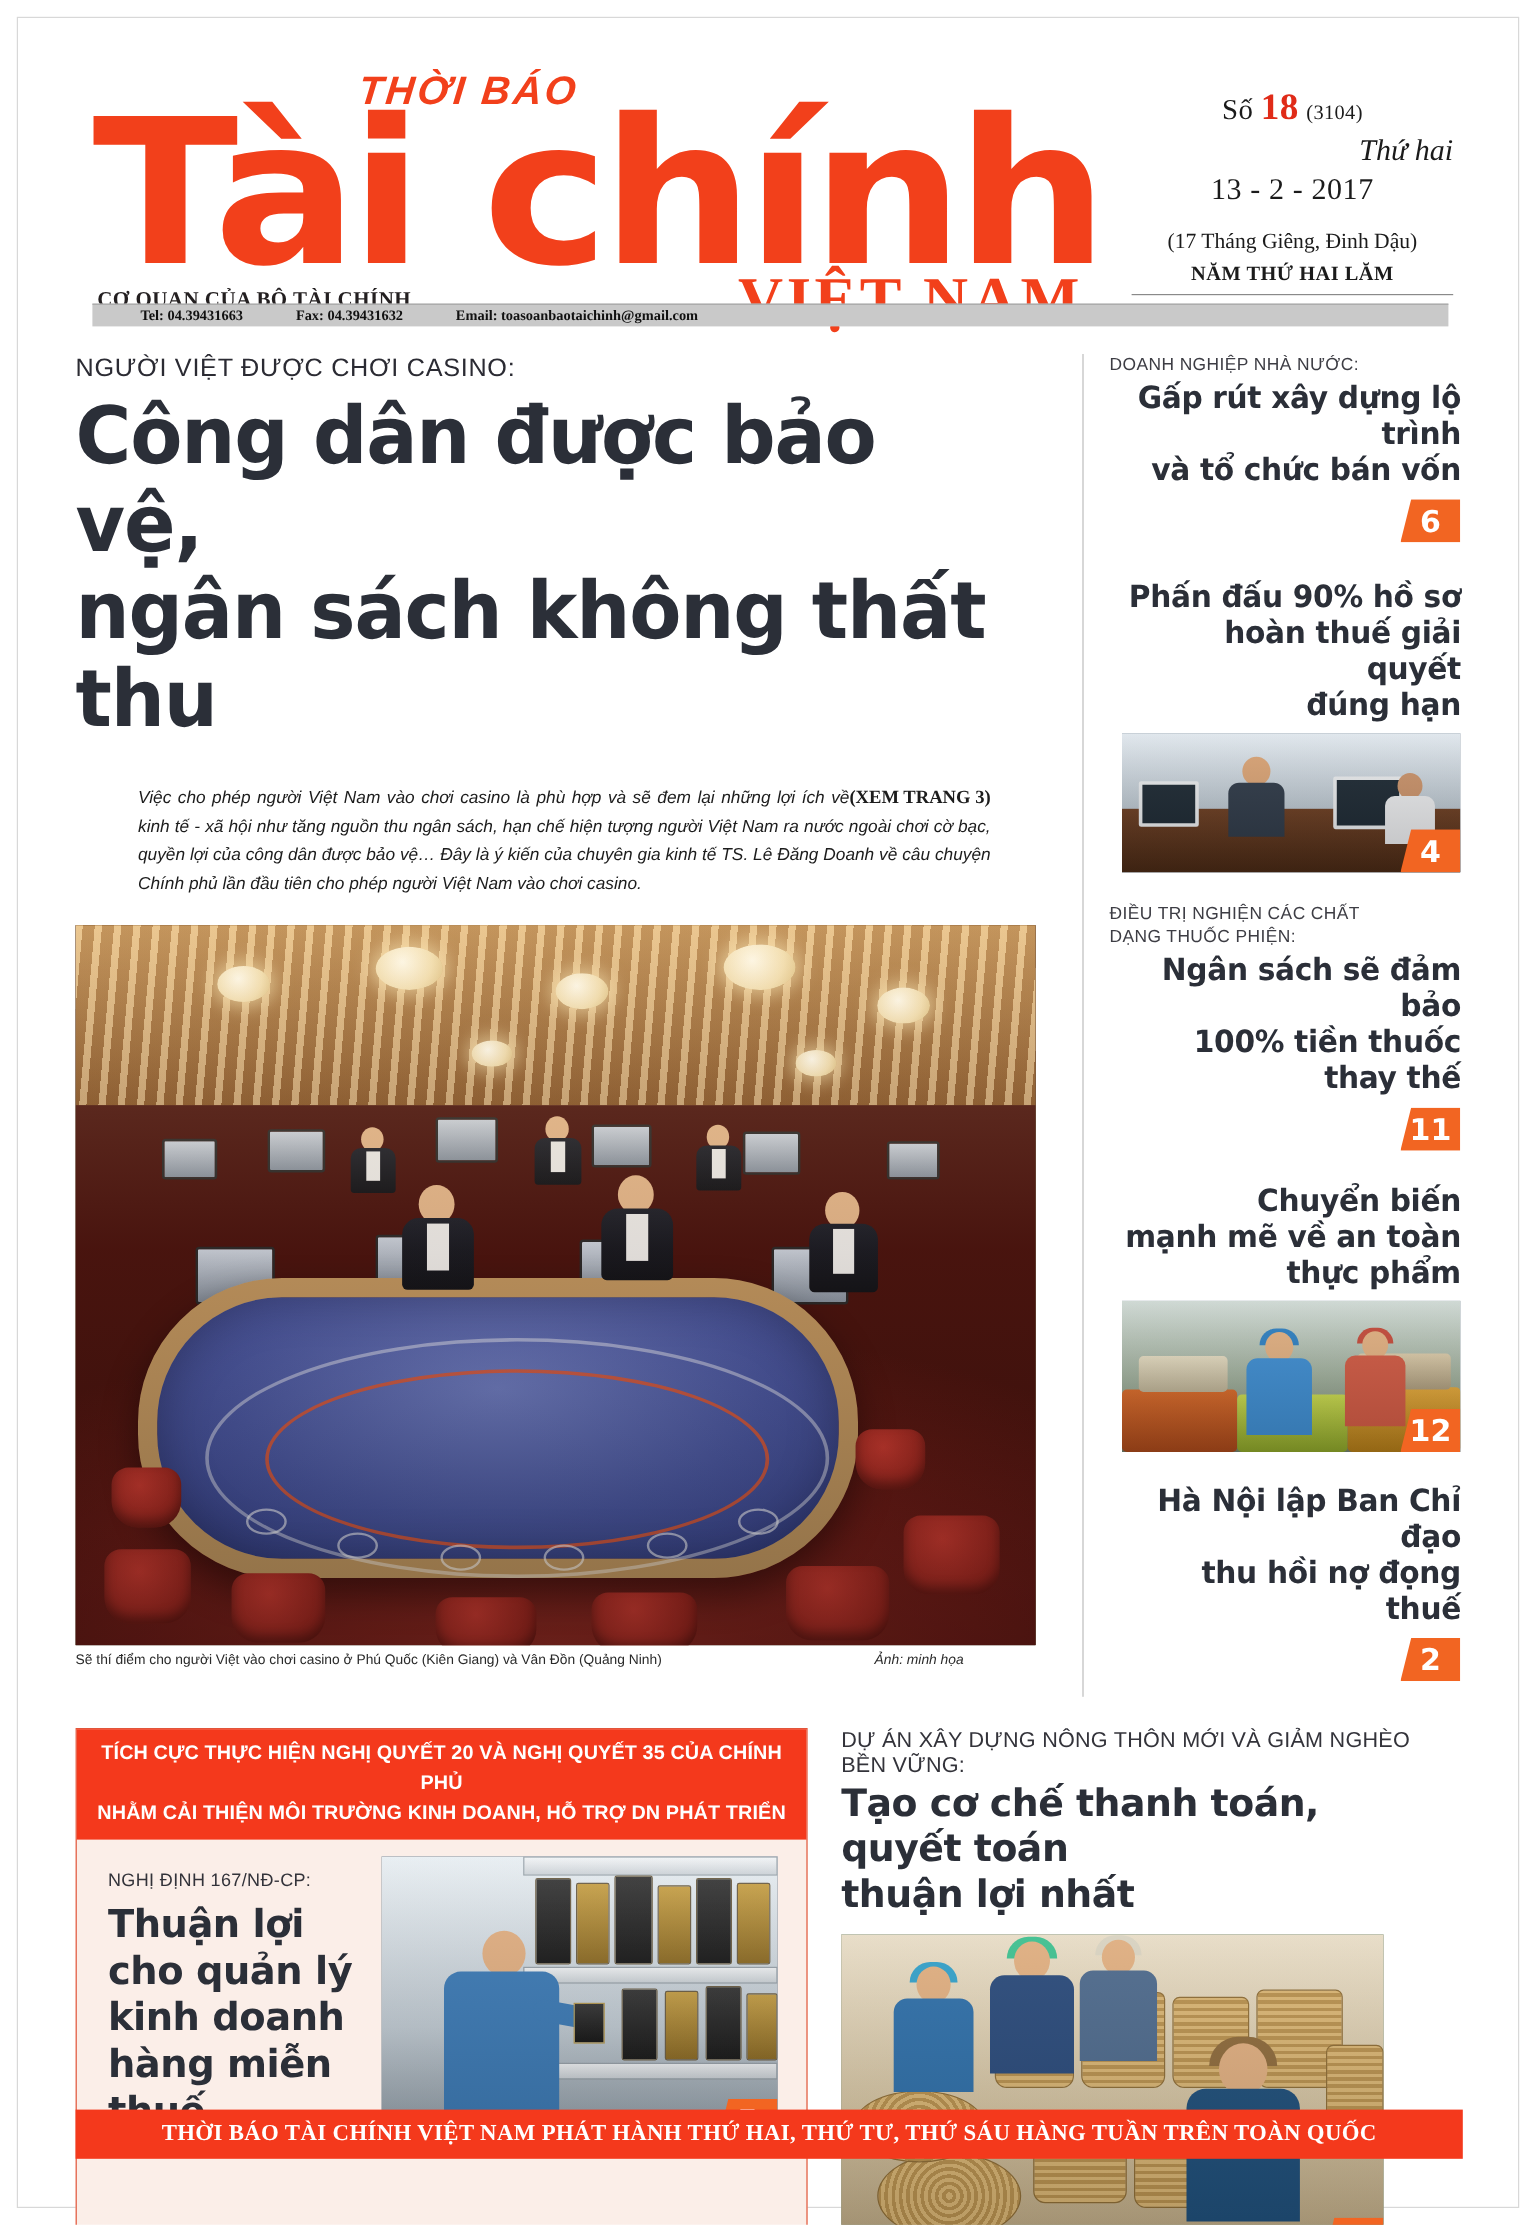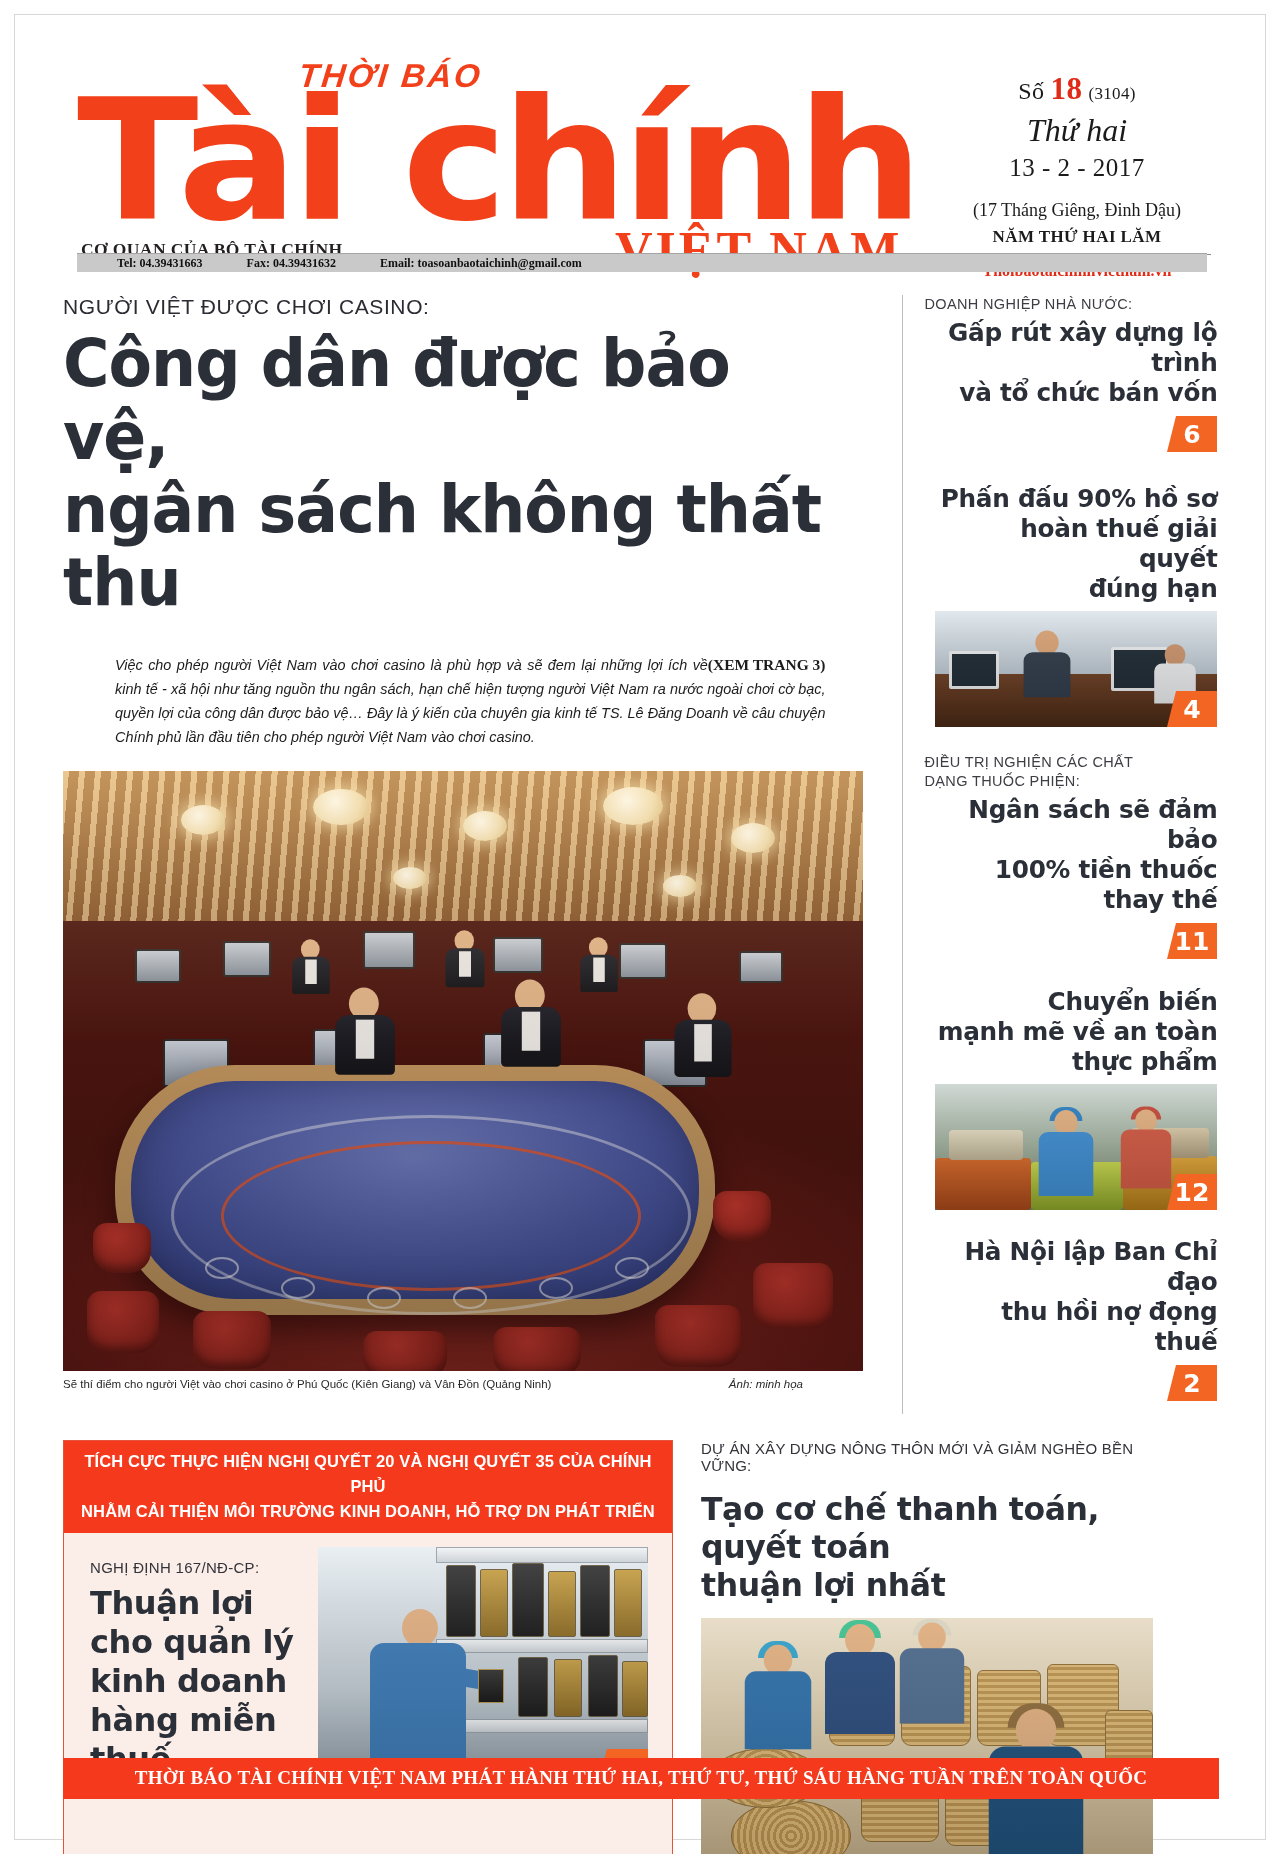--- a/index.html
+++ b/index.html
@@ -83,21 +83,21 @@
     position: absolute;
     right: 54px; top: 56px;
     width: 268px;
     text-align: center;
     font-family: "Liberation Serif", serif;
     color: #1b1b1b;
   }
   .issue-no { font-size: 24px; letter-spacing: .3px; }
   .issue-no b { font-size: 31px; color: #e02b18; font-weight: 700; }
   .issue-no .paren { font-size: 17px; }
-  .issue-day { font-size: 32px; font-style: italic; margin-top: 5px; }
+  .issue-day { font-size: 25px; font-style: italic; margin-top: 5px; text-align: right; }
   .issue-date { font-size: 25px; margin-top: 5px; letter-spacing: .5px; }
   .issue-lunar { font-size: 18px; margin-top: 18px; }
   .issue-year {
     font-size: 17px; margin-top: 6px; font-weight: 700;
     letter-spacing: .4px; padding-bottom: 7px;
     border-bottom: 1.5px solid #8a8a8a;
   }
   .issue-web {
     font-size: 16px; margin-top: 7px;
     color: #e02b18; font-weight: 700;
@@ -266,22 +266,22 @@
   .bl-photo {
     width: 330px; height: 238px;
     position: relative; overflow: hidden;
     background: #6f7d8a;
     margin-left: 4px;
   }
   .bl-photo .pagebadge { position: absolute; right: 0; bottom: 0; margin: 0; }
 
   .br-box { width: 486px; }
   .br-kicker {
-    font-size: 15px; color: #33333a; letter-spacing: .2px;
-    margin-bottom: 16px;
+    font-size: 18px; color: #33333a; letter-spacing: .2px;
+    margin-bottom: 2px;
   }
   .br-title {
     font-family: "DejaVu Sans", sans-serif;
     font-weight: 900;
     font-size: 31.5px;
     line-height: 38px;
     color: #2b2f38;
     letter-spacing: -.4px;
   }
   .br-photo {

